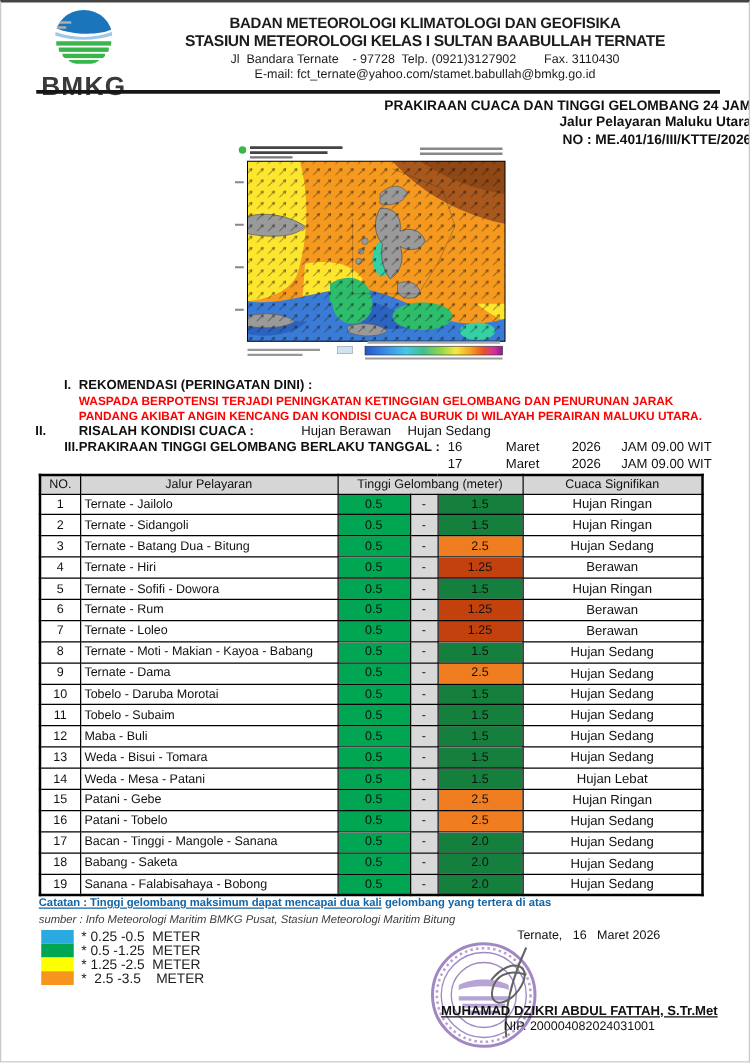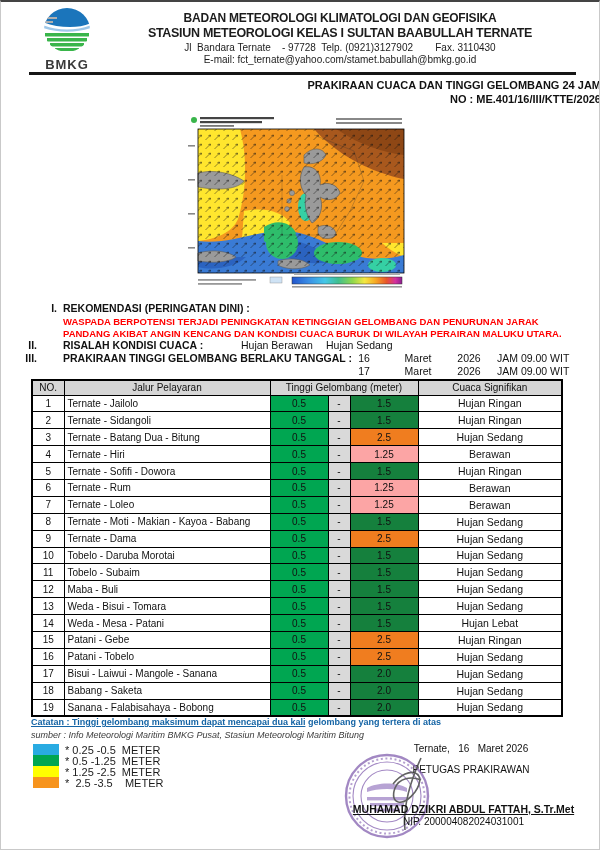--- a/index.html
+++ b/index.html
@@ -5,21 +5,21 @@
   html,body{margin:0;padding:0;background:#e8e8e8;}
   *{box-sizing:border-box;}
   .page{
     position:relative;width:600px;height:850px;margin:0 auto;
     background:#ffffff;border:1px solid #c9c9c9;border-top:2px solid #444;
     font-family:"Liberation Sans","DejaVu Sans",sans-serif;color:#111;
     overflow:hidden;
   }
   
   .logo-wrap{position:absolute;left:30px;top:5px;width:72px;text-align:center;}
-  .logo-text{font-size:13px;font-weight:bold;color:#3a3a3a;letter-spacing:1px;margin-top:0;}
+  .logo-text{font-size:21px;font-weight:bold;color:#3a3a3a;letter-spacing:1px;margin-top:0;}
   .head-block{position:absolute;left:105px;top:9px;width:468px;text-align:center;color:#1c1c1c;}
   .head-l1{font-size:12px;font-weight:bold;letter-spacing:-0.2px;}
   .head-l2{font-size:12.5px;font-weight:bold;letter-spacing:-0.3px;margin-top:1px;}
   .head-l3{font-size:10px;margin-top:2px;white-space:pre;}
   .head-l4{font-size:10px;margin-top:1px;}
   .head-rule{position:absolute;left:28px;top:70px;width:547px;height:3px;background:#161616;}
   
   .title-block{position:absolute;left:0;top:77px;width:600px;text-align:right;}
   .title-l1{font-size:11px;font-weight:bold;}
   .title-l2{font-size:11px;font-weight:bold;margin-top:1px;}
@@ -38,21 +38,21 @@
              width:532px;font-size:10px;padding-left:39px;}
   table.wave td,table.wave th{border:1px solid #000;padding:0 3px;height:16.9px;overflow:hidden;}
   table.wave th{background:#d6d6d6;font-weight:normal;font-size:10px;height:15px;}
   table.wave{border:2px solid #000;}
   td.c-no{text-align:center;}
   td.c-route{text-align:left;padding-left:5px;}
   td.c-min{text-align:center;background:#00A651;}
   td.c-sep{text-align:center;background:#d9d9d9;}
   td.c-max{text-align:center;}
   td.c-weather{text-align:center;font-size:10.5px;}
-  .lvl-green{background:#fca5a5;}
+  .lvl-green{background:#c2410c;}
   .lvl-yellow{background:#15803d;}
   .lvl-orange{background:#F07D1F;}
   
   .catatan{position:absolute;left:30px;top:715px;font-size:9px;font-weight:bold;color:#1464A5;}
   .catatan .u{text-decoration:underline;}
   .sumber{position:absolute;left:30px;top:728px;font-size:9px;font-style:italic;color:#3c3c3c;}
   
   .legend{position:absolute;left:32px;top:742px;}
   .legend-row{display:flex;align-items:center;height:11px;}
   .legend-swatch{width:26px;height:11px;flex:0 0 26px;}
@@ -95,20 +95,21 @@
   <div class="head-block">
     <div class="head-l1">BADAN METEOROLOGI KLIMATOLOGI DAN GEOFISIKA</div>
     <div class="head-l2">STASIUN METEOROLOGI KELAS I SULTAN BAABULLAH TERNATE</div>
     <div class="head-l3">Jl  Bandara Ternate    - 97728  Telp. (0921)3127902        Fax. 3110430</div>
     <div class="head-l4">E-mail: fct_ternate@yahoo.com/stamet.babullah@bmkg.go.id</div>
   </div>
   <div class="head-rule"></div>
 
   <div class="title-block">
     <div class="title-l1">PRAKIRAAN CUACA DAN TINGGI GELOMBANG 24 JAM</div>
+    <div class="title-l2">Jalur Pelayaran Maluku Utara</div>
     <div class="title-l3">NO : ME.401/16/III/KTTE/2026</div>
   </div>
 
   <div class="map-wrap">
     <svg width="230" height="182" viewBox="0 0 230 182">
       <rect x="0" y="0" width="230" height="182" fill="#ffffff"></rect>
 
       <circle cx="8" cy="5" r="3" fill="#39B54A"></circle>
       <rect x="14" y="2" width="74" height="2.2" fill="#444"></rect>
       <rect x="14" y="6" width="62" height="2.2" fill="#444"></rect>
@@ -188,21 +189,21 @@
 
   <div class="sec-num" style="left:34px;top:300px;">I.</div>
   <div class="sec-label" style="left:62px;top:300px;">REKOMENDASI (PERINGATAN DINI) :</div>
   <div class="warning">WASPADA BERPOTENSI TERJADI PENINGKATAN KETINGGIAN GELOMBANG DAN PENURUNAN JARAK PANDANG AKIBAT ANGIN KENCANG DAN KONDISI CUACA BURUK DI WILAYAH PERAIRAN MALUKU UTARA.</div>
 
   <div class="sec-num" style="left:14px;top:337px;">II.</div>
   <div class="sec-label" style="left:62px;top:337px;">RISALAH KONDISI CUACA  :</div>
   <div class="plain-val" style="left:240px;top:337px;">Hujan Berawan</div>
   <div class="plain-val" style="left:325px;top:337px;">Hujan Sedang</div>
 
-  <div class="sec-num" style="left:14px;top:350px;">III.</div>
+  <div class="sec-num" style="left:40px;top:350px;">III.</div>
   <div class="sec-label" style="left:62px;top:350px;">PRAKIRAAN TINGGI GELOMBANG BERLAKU TANGGAL :</div>
   <div class="date-cell" style="left:348px;top:350px;width:30px;text-align:center;">16</div>
   <div class="date-cell" style="left:392px;top:350px;width:50px;text-align:center;">Maret</div>
   <div class="date-cell" style="left:448px;top:350px;width:40px;text-align:center;">2026</div>
   <div class="date-cell" style="left:496px;top:350px;width:95px;">JAM 09.00 WIT</div>
   <div class="date-cell" style="left:348px;top:363px;width:30px;text-align:center;">17</div>
   <div class="date-cell" style="left:392px;top:363px;width:50px;text-align:center;">Maret</div>
   <div class="date-cell" style="left:448px;top:363px;width:40px;text-align:center;">2026</div>
   <div class="date-cell" style="left:496px;top:363px;width:95px;">JAM 09.00 WIT</div>
 
@@ -363,21 +364,21 @@
       <td class="c-no">16</td>
       <td class="c-route">Patani - Tobelo</td>
       <td class="c-min">0.5</td>
       <td class="c-sep">-</td>
       <td class="c-max lvl-orange">2.5</td>
       <td class="c-weather">Hujan Sedang</td>
     </tr>
 
     <tr>
       <td class="c-no">17</td>
-      <td class="c-route">Bisui - Laiwui - Mangole - Sanana</td>
+      <td class="c-route">Bacan - Tinggi - Mangole - Sanana</td>
       <td class="c-min">0.5</td>
       <td class="c-sep">-</td>
       <td class="c-max lvl-yellow">2.0</td>
       <td class="c-weather">Hujan Sedang</td>
     </tr>
 
     <tr>
       <td class="c-no">18</td>
       <td class="c-route">Babang - Saketa</td>
       <td class="c-min">0.5</td>
@@ -418,21 +419,20 @@
       <div class="legend-label">* 1.25 -2.5  METER</div>
     </div>
 
     <div class="legend-row">
       <div class="legend-swatch" style="background: rgb(247, 148, 29);"></div>
       <div class="legend-label">*  2.5 -3.5    METER</div>
     </div>
   </div>
 
   <div class="sig-date">Ternate,   16   Maret 2026</div>
-  <div class="sig-role">PETUGAS PRAKIRAWAN</div>
 
   <svg class="stamp" viewBox="0 0 110 95">
     <g stroke="#8C6BB5" fill="none">
       <circle cx="50" cy="46" r="41" stroke-width="2.4"></circle>
       <circle cx="50" cy="46" r="34" stroke-width="1.1"></circle>
       <circle cx="50" cy="46" r="37.5" stroke-width="2" stroke-dasharray="2 2.6" opacity="0.8"></circle>
       <circle cx="50" cy="46" r="26" stroke-width="1.1"></circle>
     </g>
     <g fill="#9B7FC4" opacity="0.9">
       <path d="M30,38 C40,32 60,32 70,38 L70,42 C60,38 40,38 30,42 Z"></path>

